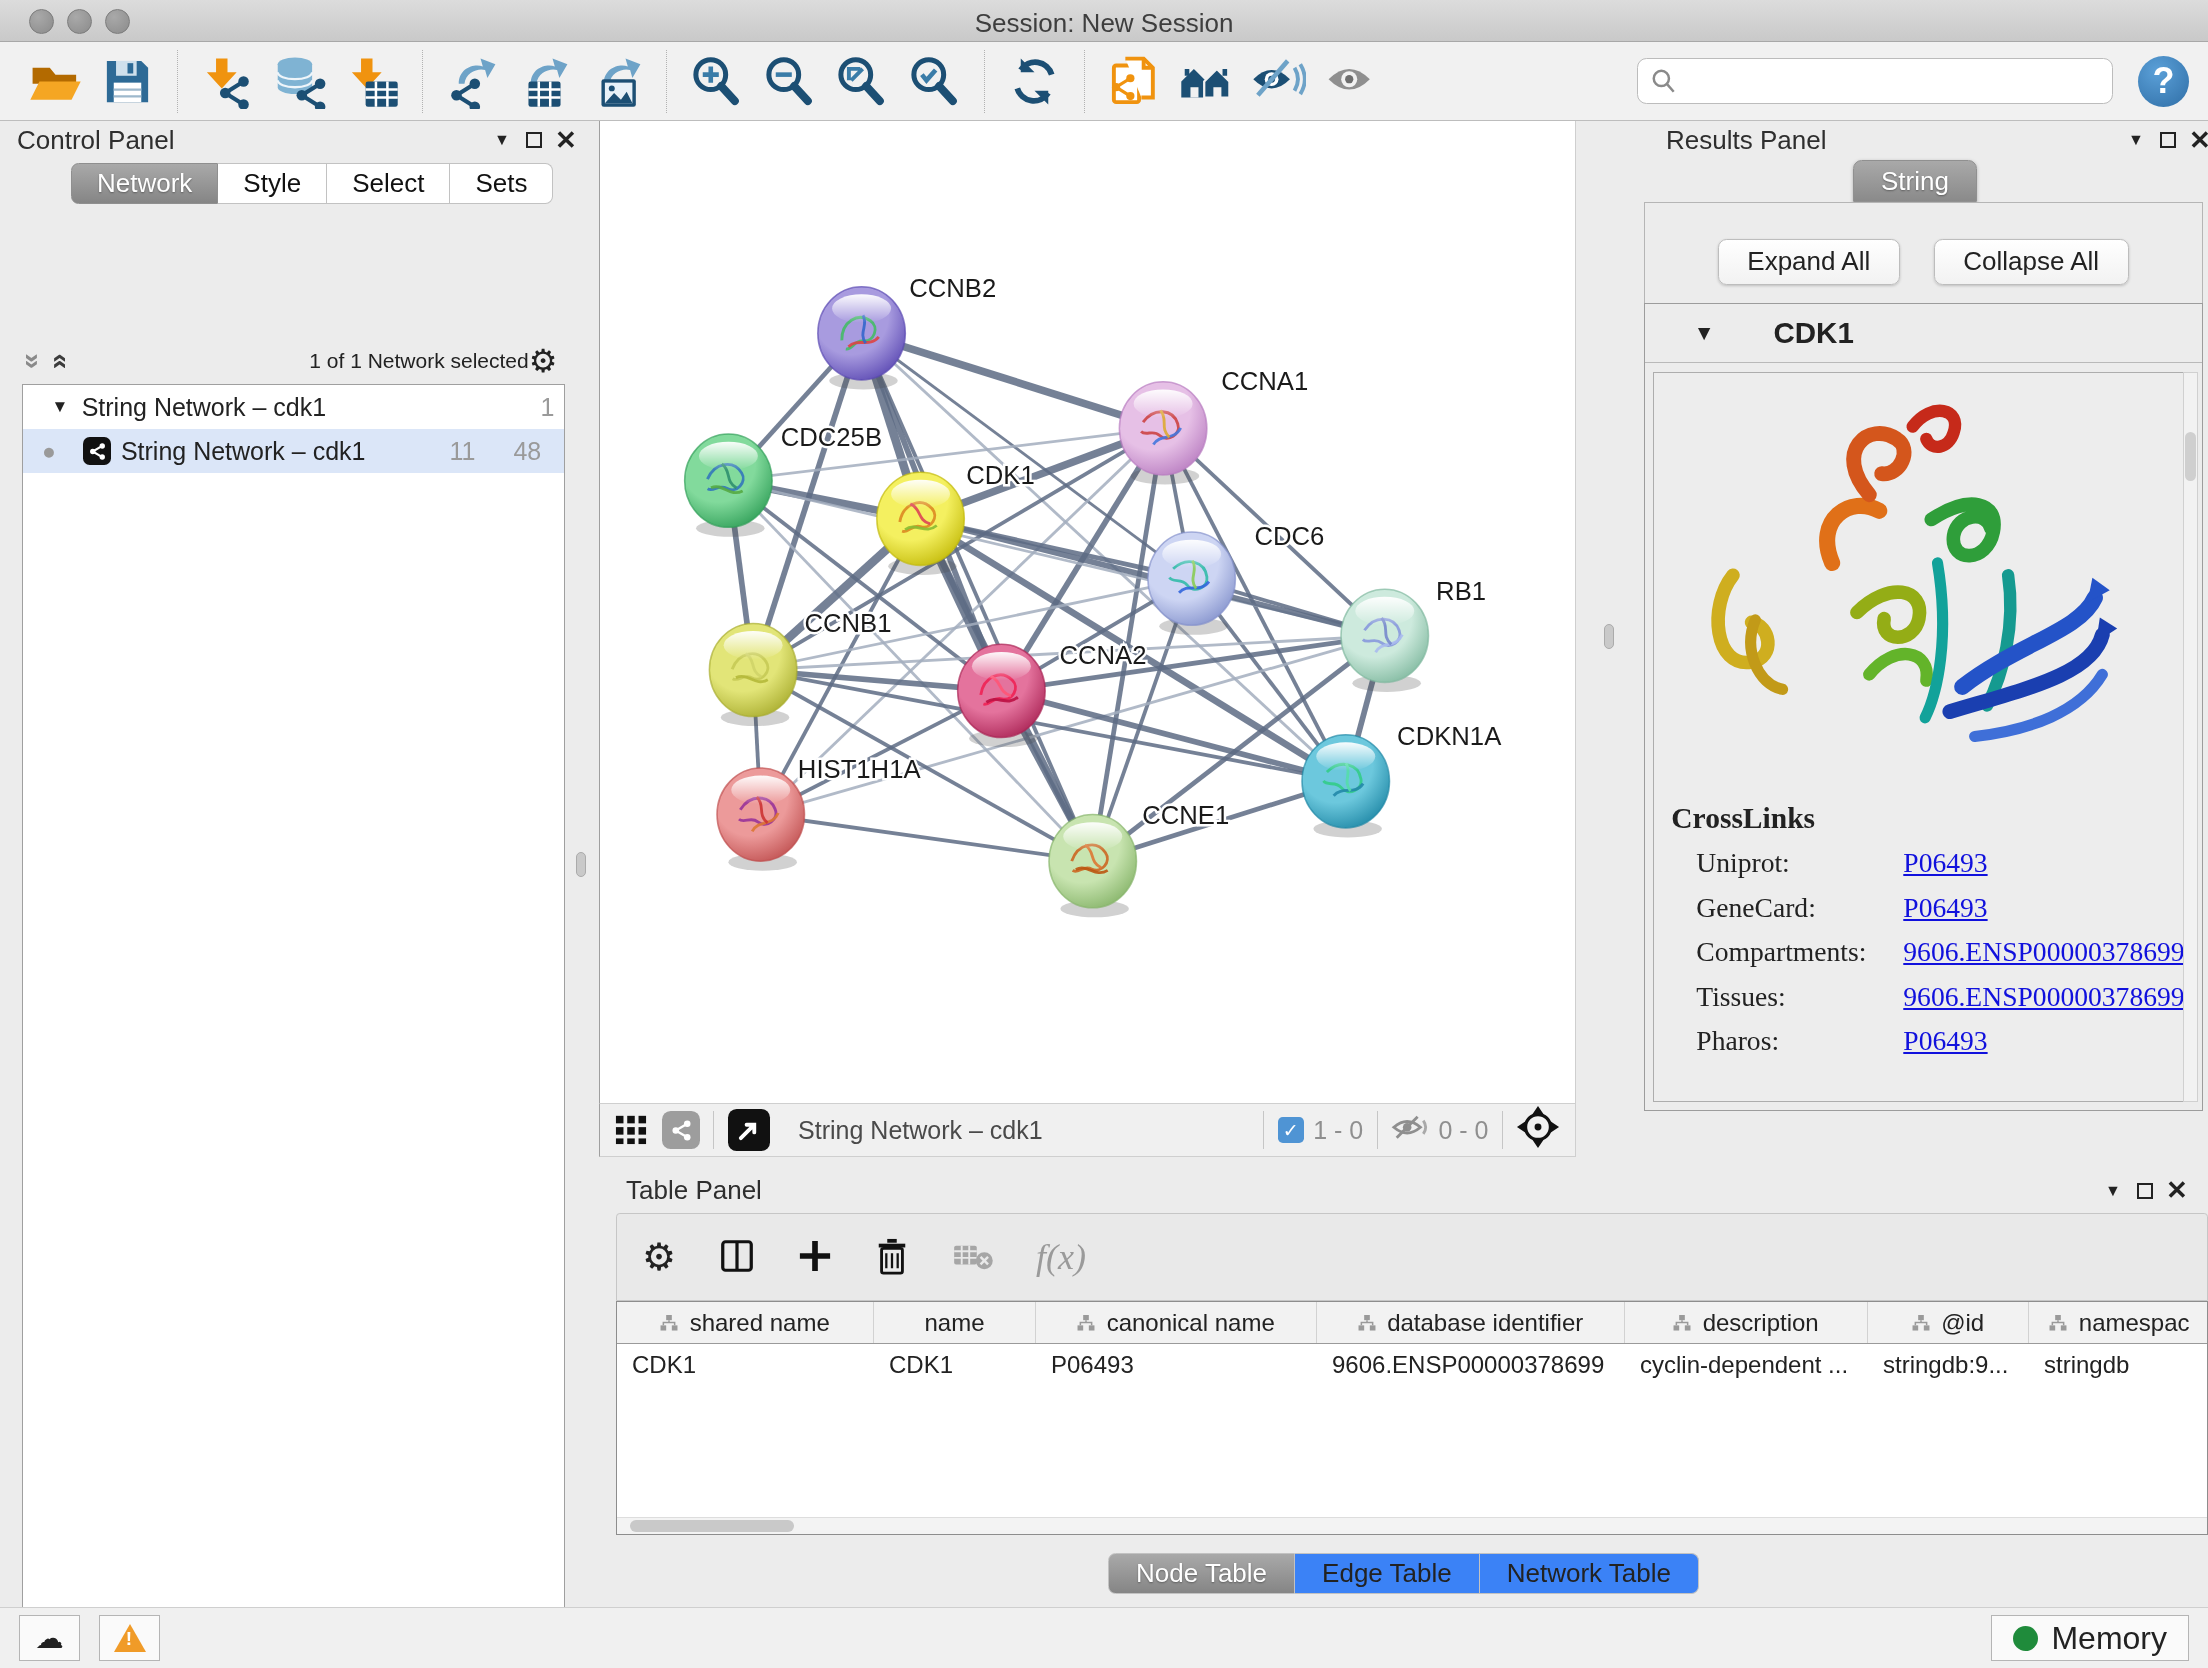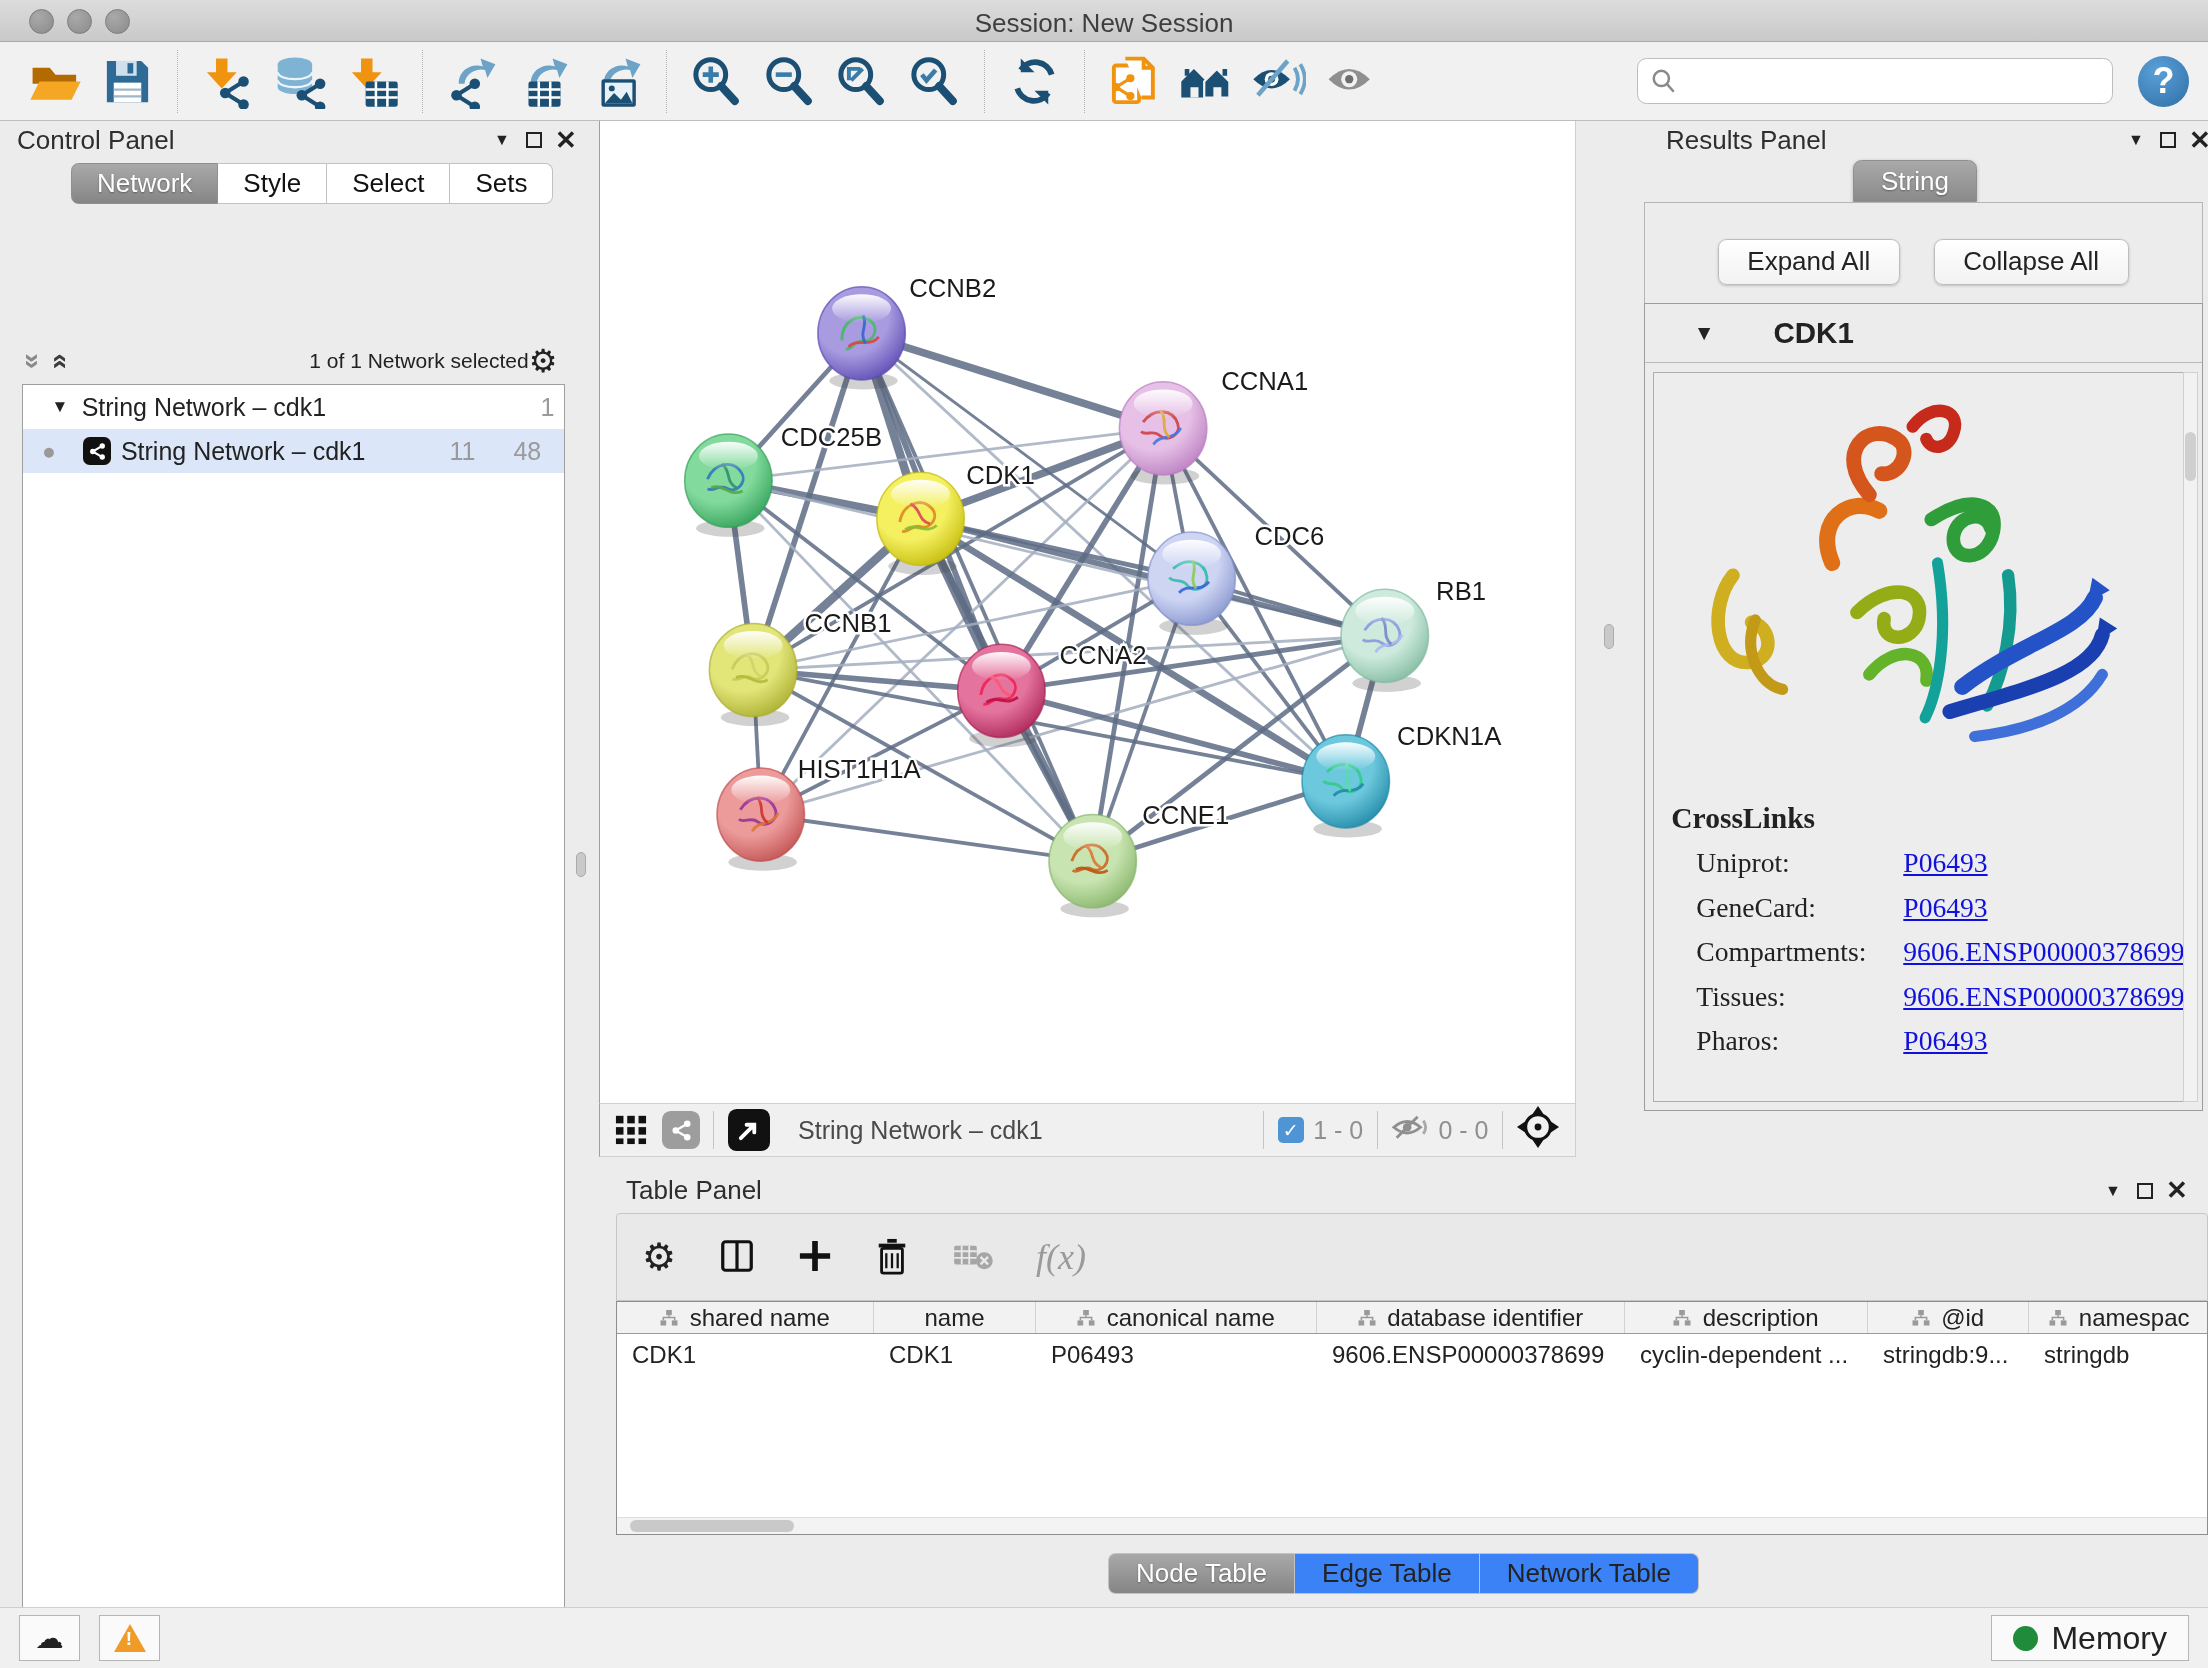--- a/index.html
+++ b/index.html
@@ -78,21 +78,21 @@
   .xl-label{width:207px;}
   .xl-link{color:#1111dd;text-decoration:underline;}
   .vscroll{position:absolute;right:3.8px;top:68px;width:15px;height:730px;background:#f2f2f2;border:1px solid #d0d0d0;}
   .vthumb{position:absolute;left:1px;top:59px;width:11.4px;height:49px;background:#cfcfcf;border-radius:5.7px;}
   
   .tpanel{position:absolute;left:599px;top:1158px;width:1609px;height:450px;background:#ececec;}
   .tp-toolbar{position:absolute;left:17px;top:55px;width:1592px;height:88px;background:#e9e9e9;
       border:1px solid #c6c6c6;border-radius:3.8px 3.8px 0 0;display:flex;align-items:center;padding:0 25px;gap:42px;}
   .tp-table{position:absolute;left:17px;top:143px;width:1592px;height:234px;background:#fff;
       border:1.9px solid #8d8d8d;overflow:hidden;}
-  .thead{display:flex;background:#f2f2f2;border-bottom:1.9px solid #9a9a9a;height:32px;font-size:24px;}
+  .thead{display:flex;background:#f2f2f2;border-bottom:1.9px solid #9a9a9a;height:42px;font-size:24px;}
   .th{display:flex;align-items:center;justify-content:center;gap:11.4px;border-right:1px solid #d2d2d2;
       overflow:hidden;white-space:nowrap;flex:0 0 auto;}
   .trow{display:flex;height:42px;font-size:24px;}
   .td{display:flex;align-items:center;padding-left:15px;overflow:hidden;white-space:nowrap;flex:0 0 auto;}
   .hscroll{position:absolute;left:0;bottom:0;width:100%;height:17px;background:#f3f3f3;border-top:1px solid #ddd;}
   .hthumb{position:absolute;left:13.3px;top:1.9px;width:164px;height:12.4px;background:#c9c9c9;border-radius:6.7px;}
   .tp-tabs{position:absolute;left:0;top:395px;width:100%;display:flex;justify-content:center;}
   .tp-tab{height:41px;padding:0 27px;display:flex;align-items:center;font-size:26px;background:#3b82f6;
       border:1px solid #c2c2c2;border-left:none;}
   .tp-tab:first-child{border-left:1px solid #c2c2c2;border-radius:7.6px 0 0 7.6px;}

